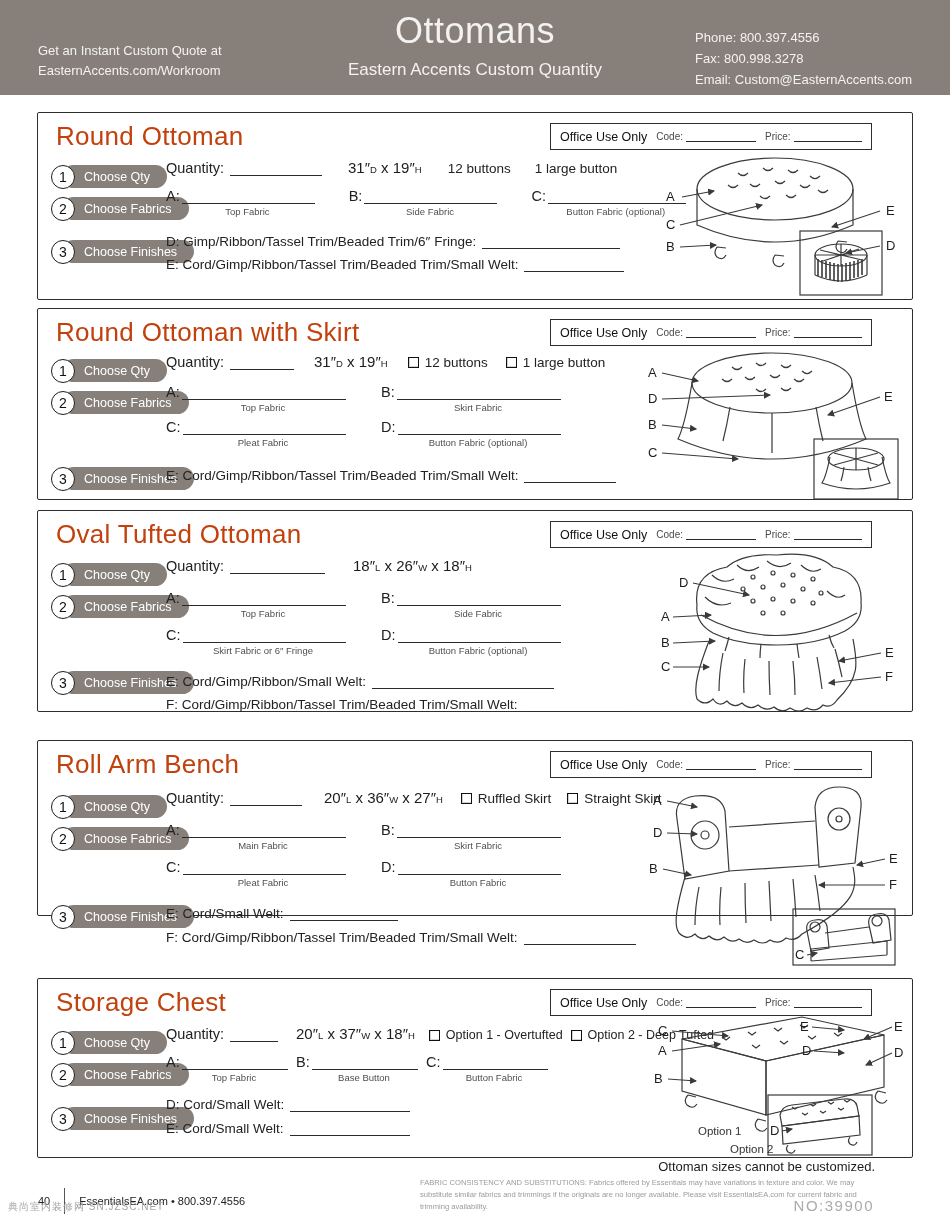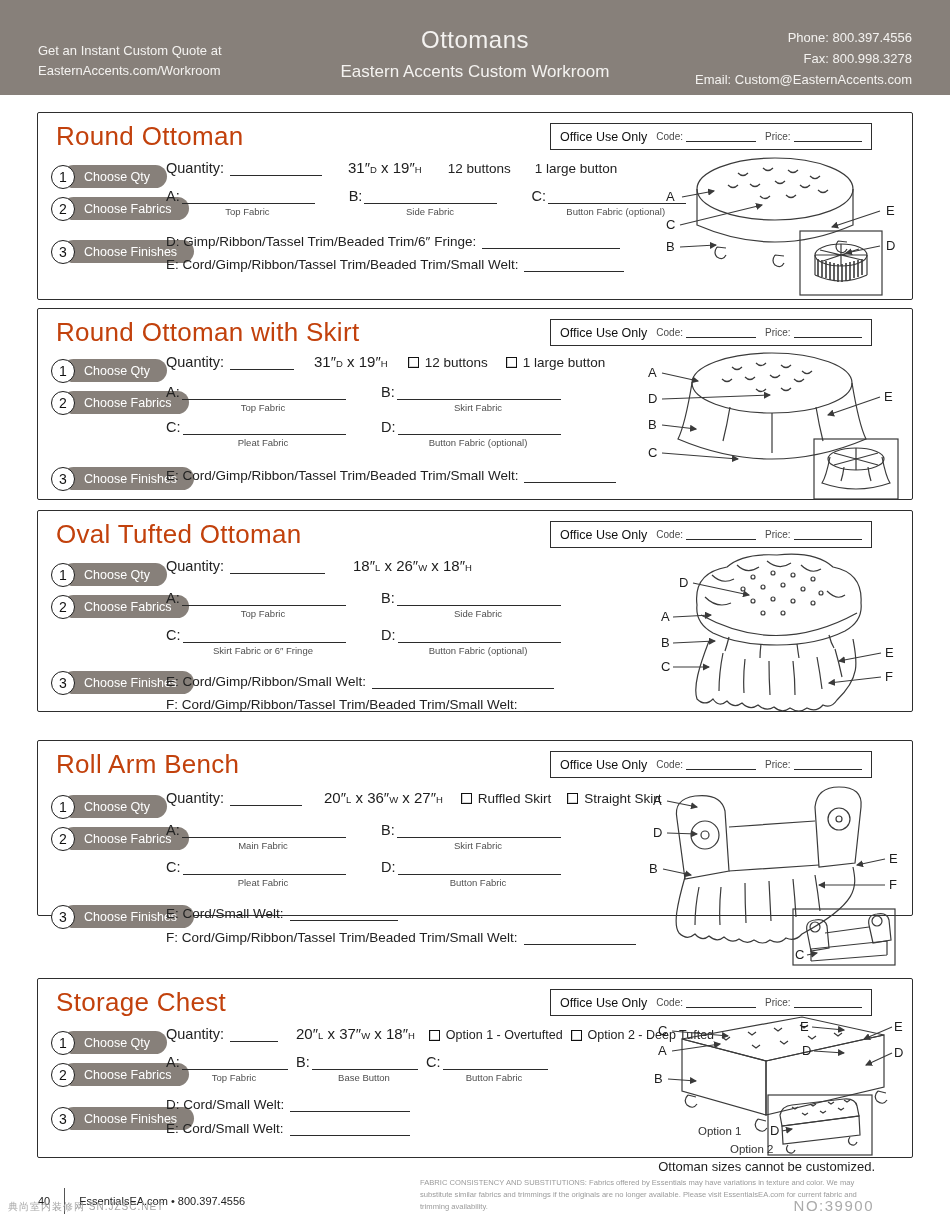--- a/index.html
+++ b/index.html
@@ -2,23 +2,23 @@
 <html style="--taupe: #87807a;"><head>
 <meta charset="utf-8">
 <style>
   html,body{margin:0;padding:0;background:#fff;}
   body{width:950px;height:1229px;position:relative;font-family:"Liberation Sans",sans-serif;color:#222;overflow:hidden;}
 
   
   .hdr{position:absolute;left:0;top:0;width:950px;height:95px;background:var(--taupe,#87807a);color:#f4f2f0;}
   .hdr-promo{position:absolute;left:38px;bottom:14px;font-size:13px;line-height:1.55;}
   .hdr-center{position:absolute;left:0;right:0;top:0;text-align:center;}
-  .hdr-title{font-size:24px;letter-spacing:.5px;margin-top:26px;}
+  .hdr-title{font-size:36px;letter-spacing:.5px;margin-top:10px;}
   .hdr-sub{font-size:17px;margin-top:8px;}
-  .hdr-contact{position:absolute;right:38px;top:28px;text-align:right;font-size:13px;line-height:1.6;}
+  .hdr-contact{position:absolute;right:38px;top:28px;text-align:left;font-size:13px;line-height:1.6;}
 
   
   .panel{position:absolute;left:37px;width:876px;border:1.6px solid #2e2e2e;border-radius:2px;background:#fff;box-sizing:border-box;}
   .panel-title{position:absolute;left:18px;top:8px;font-size:26px;letter-spacing:.3px;color:#c2410c;}
   .office{position:absolute;top:10px;right:40px;width:322px;height:27px;border:1.6px solid #2e2e2e;display:flex;align-items:center;padding:0 9px;box-sizing:border-box;}
   .office-lbl{font-size:12.5px;color:#111;white-space:nowrap;}
   .office-k{font-size:10px;color:#4a4a4a;margin-left:9px;margin-right:3px;white-space:nowrap;}
   .ul{display:inline-block;border-bottom:1.3px solid #2b2b2b;height:12px;vertical-align:baseline;}
   .office .ul{height:9px;}
 
@@ -68,21 +68,21 @@
   </defs>
 </svg>
 
 <div class="hdr">
   <div class="hdr-promo">
     <div>Get an Instant Custom Quote at</div>
     <div>EasternAccents.com/Workroom</div>
   </div>
   <div class="hdr-center">
     <div class="hdr-title">Ottomans</div>
-    <div class="hdr-sub">Eastern Accents Custom Workroom</div>
+    <div class="hdr-sub">Eastern Accents Custom Quantity</div>
   </div>
   <div class="hdr-contact">
     <div>Phone: 800.397.4556</div>
     <div>Fax: 800.998.3278</div>
     <div>Email: Custom@EasternAccents.com</div>
   </div>
 </div>
 
 <div class="panel" style="top:112px;height:188px;">
   <div class="panel-title">Round Ottoman</div>

